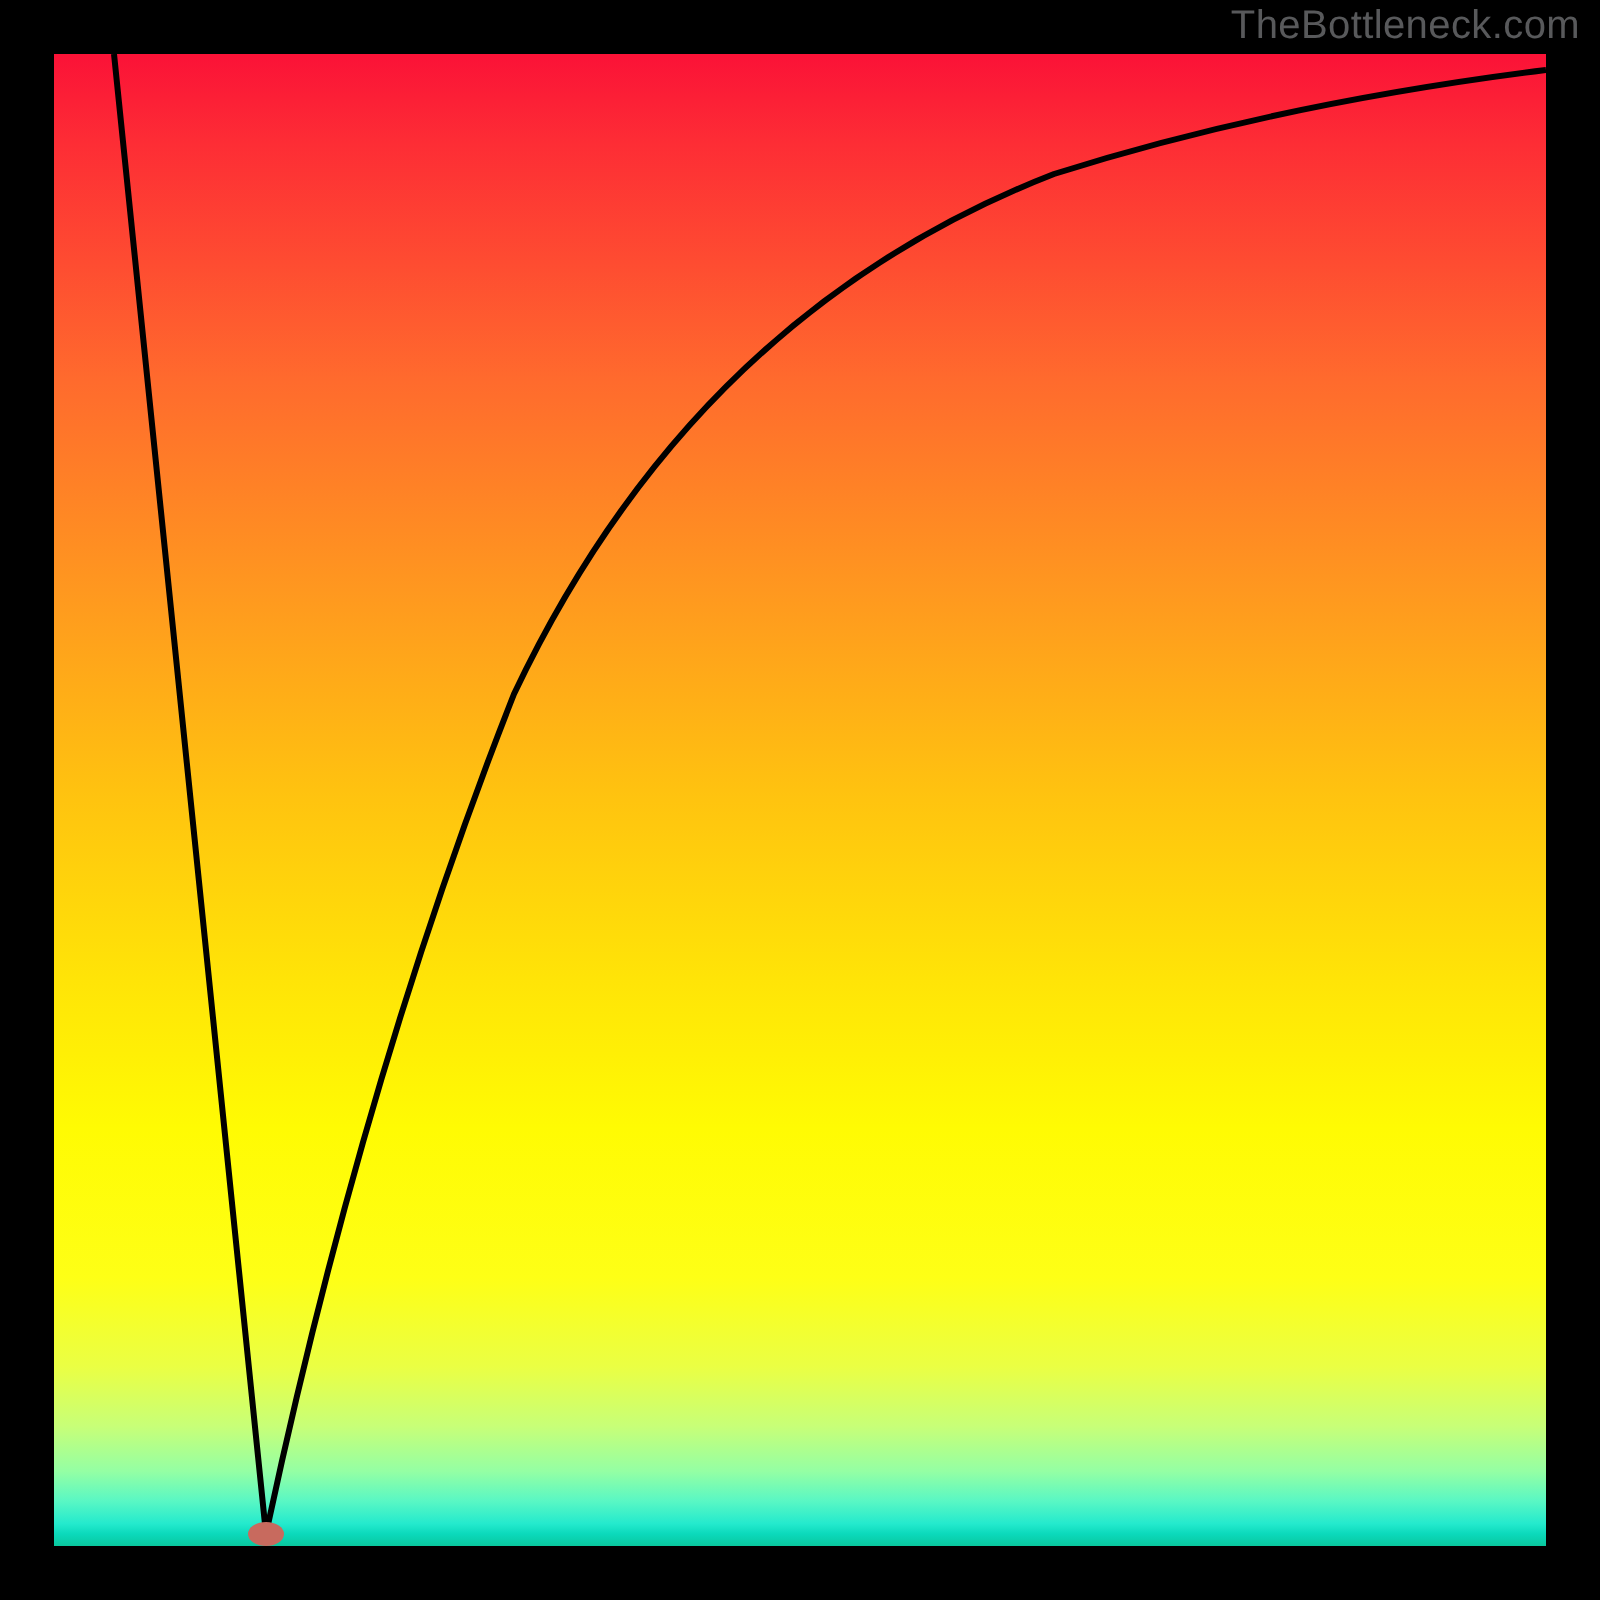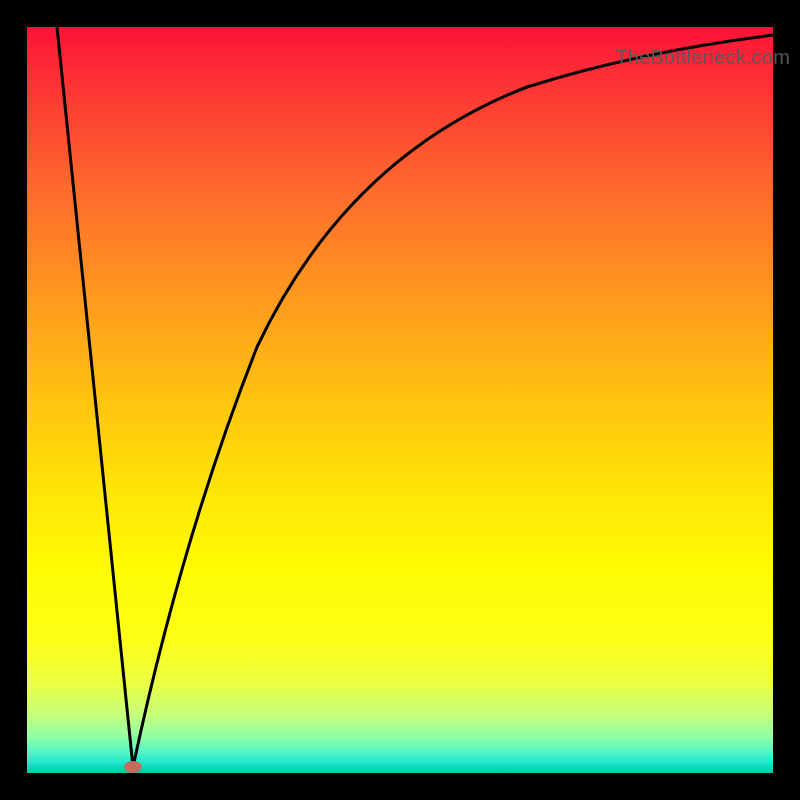--- a/index.html
+++ b/index.html
@@ -64,21 +64,20 @@
     transform: translate(-50%, -50%);
   }
   .watermark {
     position: absolute;
     top: 2px;
     right: 10px;
     font-family: Arial, Helvetica, sans-serif;
     font-size: 20px;
     letter-spacing: 0.2px;
     color: #58595b;
-    margin-top: 44px;
   }
 </style>
 </head>
 <body>
 
 <div class="frame">
   <div class="plot-area">
     <div class="gradient"></div>
     <svg class="curve" width="746" height="746" viewBox="0 0 746 746">
       <path fill="none" stroke="#000" stroke-width="3" d="M 30 0 L 106 740 Q 155 510 230 320 Q 320 130 500 60 Q 610 25 746 8"></path>

